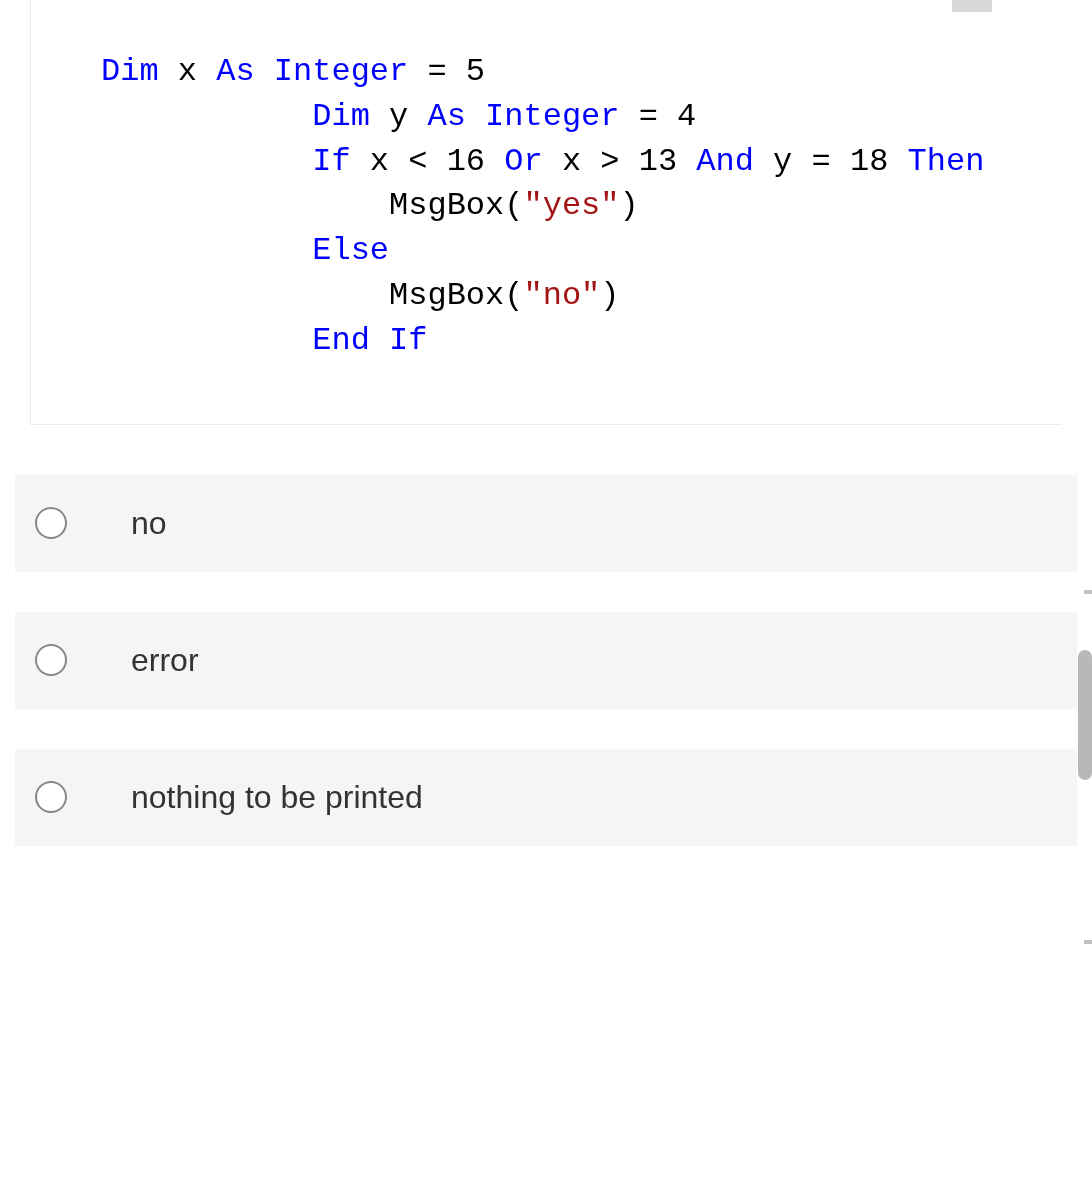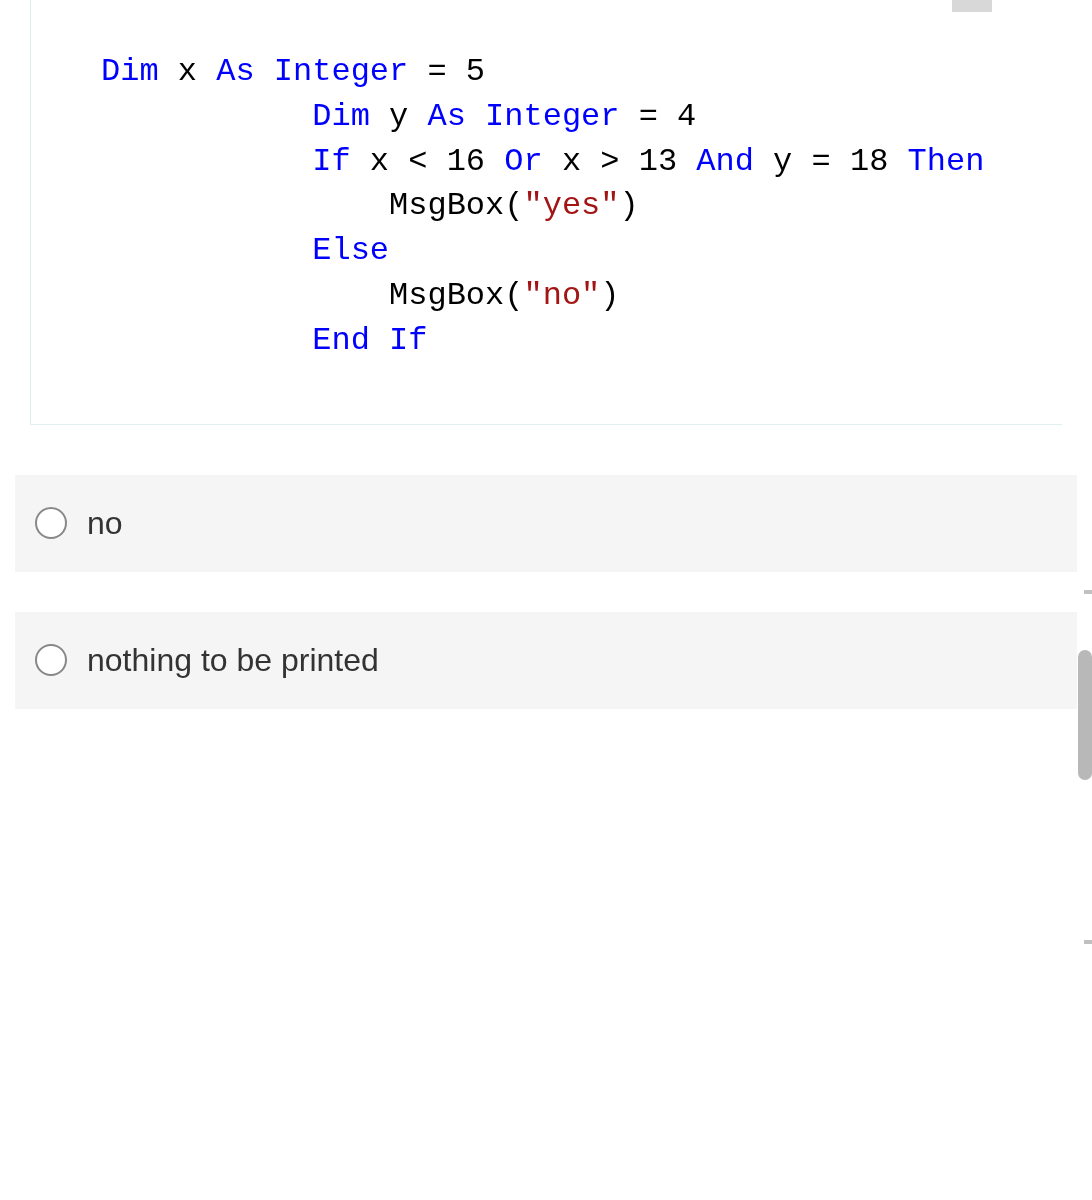--- a/index.html
+++ b/index.html
@@ -39,20 +39,21 @@
       flex-direction: column;
       gap: 40px;
       padding: 0 15px 30px 15px;
     }
     .option {
       display: flex;
       align-items: center;
       background: #f5f5f5;
       padding: 30px 20px;
       cursor: pointer;
+      gap: 44px;
     }
     .radio {
       width: 32px;
       height: 32px;
       border: 2px solid #888;
       border-radius: 50%;
       margin-right: 20px;
       flex-shrink: 0;
       background: #ffffff;
     }
@@ -115,20 +116,24 @@
 <span>           </span><span class="txt">    MsgBox(</span><span class="str">"no"</span><span class="txt">)</span>
 <span>           </span><span class="kw">End If</span></div>
 
 <div class="options-container">
   <label class="option">
     <span class="radio"></span>
     <span class="option-label">no</span>
   </label>
   <label class="option">
     <span class="radio"></span>
+    <span class="option-label">error</span>
+  </label>
+  <label class="option">
+    <span class="radio"></span>
     <span class="option-label">nothing to be printed</span>
   </label>
 </div>
 
 <div class="scrollbar-track">
   <div class="scrollbar-mark1"></div>
   <div class="scrollbar-thumb"></div>
   <div class="scrollbar-mark2"></div>
 </div>
 

